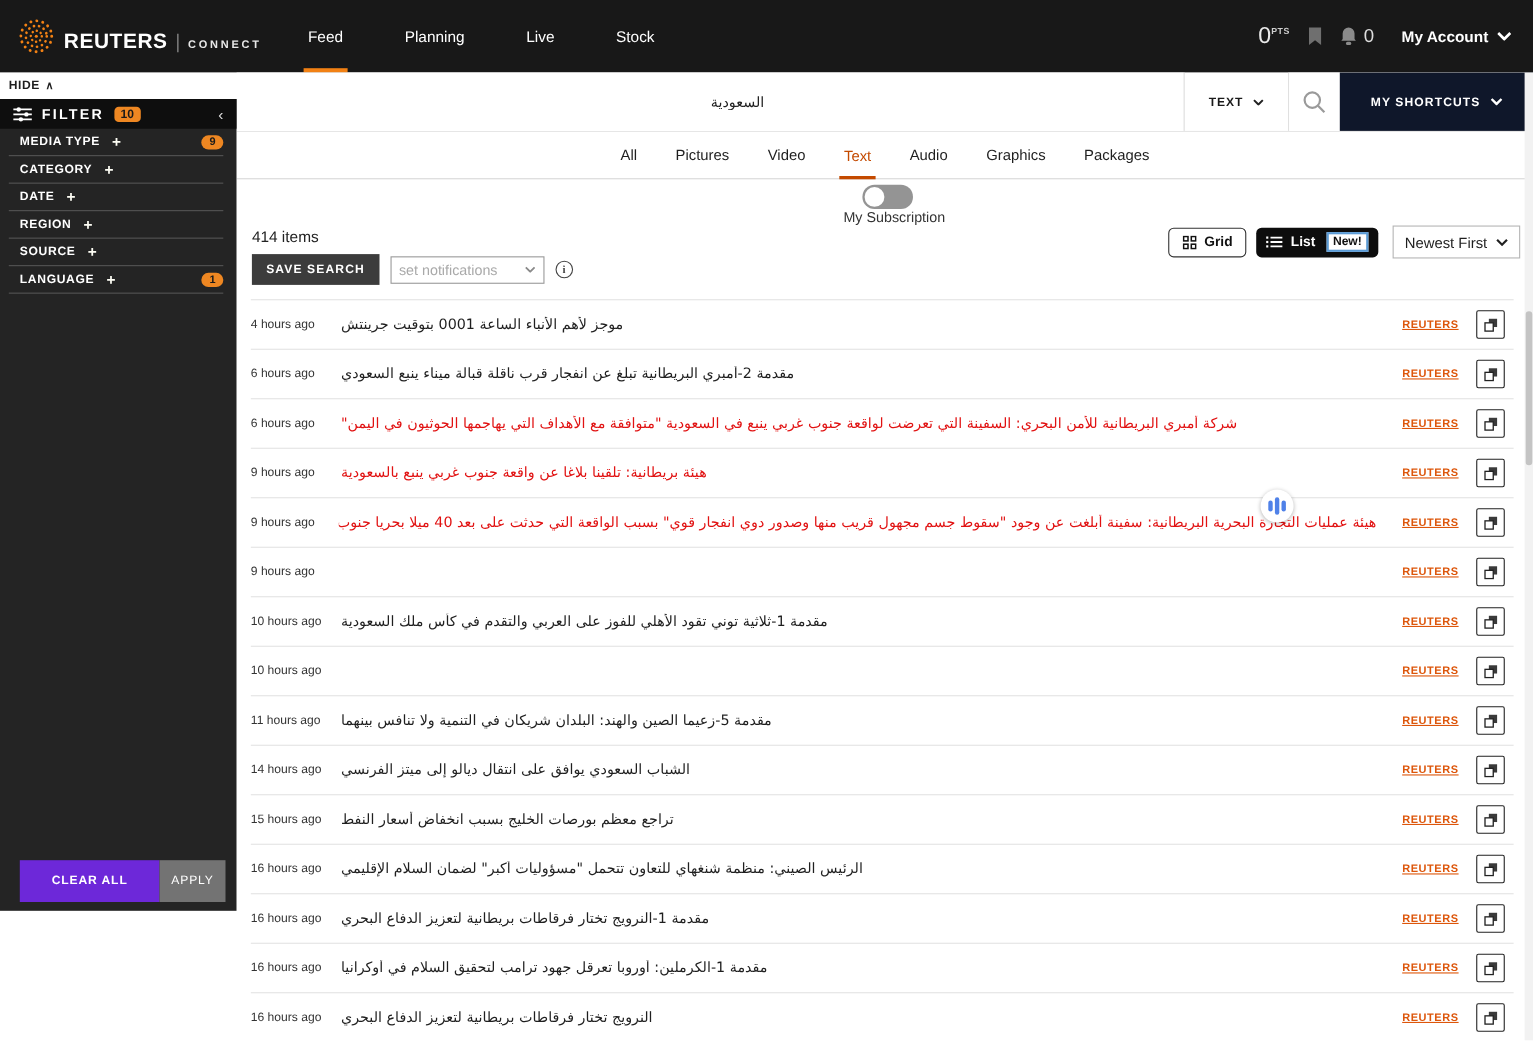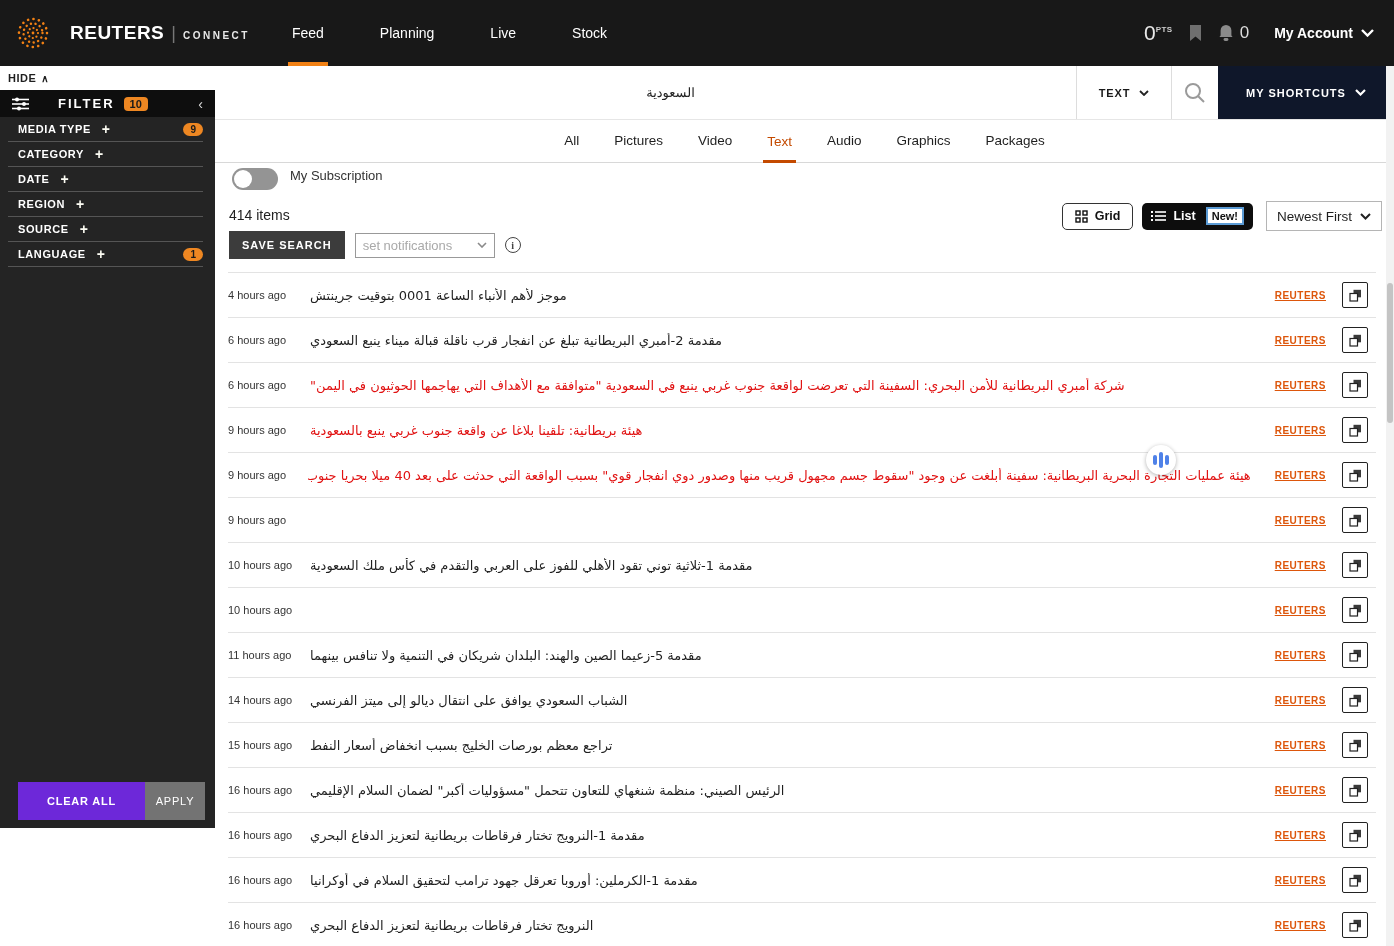--- a/index.html
+++ b/index.html
@@ -1,21 +1,21 @@
 <!DOCTYPE html>
 <html><head>
 <meta charset="utf-8">
 <style>
   * { box-sizing: border-box; margin: 0; padding: 0; }
   html,body { width:1394px; height:946px; overflow:hidden; }
   body { font-family:"Liberation Sans", sans-serif; background:#fff; position:relative; color:#222; }
 
   
   .topbar { position:absolute; left:0; top:0; width:1394px; height:66px; background:#181818; display:flex; align-items:center; }
-  .logo-wrap { margin-left:16px; display:flex; align-items:center; gap:20px; }
+  .logo-wrap { margin-left:16px; display:flex; align-items:flex-end; gap:8px; }
   .brand { color:#fff; font-size:19px; font-weight:bold; letter-spacing:.5px; }
   .brand-sep { color:#777; font-weight:300; font-size:18px; margin:0 7px; }
   .brand-suffix { color:#e8e8e8; font-size:10px; font-weight:bold; letter-spacing:2.5px; }
   .top-nav { display:flex; margin-left:42px; gap:56px; height:66px; align-items:center; }
   .top-nav-item { color:#fff; font-size:14px; position:relative; height:66px; display:flex; align-items:center; cursor:pointer; }
   .top-nav-item.active::after { content:""; position:absolute; left:-4px; right:-4px; bottom:0; height:4px; background:#f28114; }
   .topbar-right { margin-left:auto; display:flex; align-items:center; gap:15px; padding-right:20px; }
   .points { color:#e9e9e9; font-size:21px; font-weight:300; }
   .points sup { font-size:8px; font-weight:bold; color:#cfcfcf; letter-spacing:.5px; }
   .icon-btn { background:none; border:none; display:flex; align-items:center; cursor:pointer; }
@@ -33,37 +33,37 @@
   .tabs-row { position:absolute; left:215px; top:120px; width:1179px; height:43px; border-bottom:1px solid #d8d8d8; display:flex; align-items:flex-end; justify-content:center; gap:27px; }
   .tab { font-size:13.5px; color:#1f1f1f; padding:0 4px 11px 4px; border-bottom:3px solid transparent; cursor:pointer; }
   .tab.active { color:#c44a00; border-bottom-color:#c44a00; margin-bottom:-1px; }
 
   
   .sidebar { position:absolute; left:0; top:66px; width:215px; height:880px; background:#fff; }
   .hide-row { height:24px; display:flex; align-items:center; gap:5px; padding-left:8px; font-size:11px; font-weight:bold; color:#1f1f1f; letter-spacing:.5px; cursor:pointer; }
   .hide-caret { font-size:10px; font-weight:bold; }
   .filter-panel { position:relative; background:#242424; height:738px; }
   .filter-header { height:27px; background:#0e0e0e; display:flex; align-items:center; padding:0 12px; gap:9px; }
-  .filter-title { color:#fff; font-size:13px; font-weight:bold; letter-spacing:2px;margin-left:20px; }
+  .filter-title { color:#fff; font-size:13px; font-weight:bold; letter-spacing:2px; }
   .filter-count-badge { background:#ee8722; color:#1a1a1a; font-size:11px; font-weight:bold; padding:1px 6px; border-radius:4px; }
   .filter-collapse { margin-left:auto; color:#ddd; font-size:14px; cursor:pointer; }
   .filter-section { height:25px; margin:0 12px 0 8px; display:flex; align-items:center; border-bottom:1px solid #555; padding-left:10px; cursor:pointer; }
   .filter-section-label { color:#fff; font-size:11px; font-weight:bold; letter-spacing:.6px; }
   .plus { color:#fdfdf4; font-size:14px; font-weight:bold; margin-left:11px; line-height:1; }
   .section-badge { margin-left:auto; background:#ee8722; color:#1a1a1a; font-size:10px; font-weight:bold; padding:1px 7px; border-radius:7px; }
   .filter-actions { position:absolute; left:18px; right:10px; bottom:8px; display:flex; height:38px; }
   .clear-btn { flex:1; background:#6d28d9; color:#fff; border:none; font-size:11px; font-weight:bold; letter-spacing:.8px; cursor:pointer; }
   .apply-btn { width:60px; background:#737373; color:#fff; border:none; font-size:11px; font-weight:normal; letter-spacing:.8px; cursor:pointer; }
 
   
-  .toolbar-row { position:absolute; left:215px; top:168px; width:1179px; height:32px; display:flex; padding:0 12px 0 17px; }
+  .toolbar-row { position:absolute; left:215px; top:168px; width:1179px; height:32px; display:flex; align-items:center; padding:0 12px 0 17px;flex-direction:column; }
   .toggle { width:46px; height:22px; background:#949494; border-radius:11px; position:relative; cursor:pointer; flex-shrink:0; }
   .toggle-knob { position:absolute; left:2px; top:2px; width:18px; height:18px; border-radius:50%; background:#fff; }
   .toggle-label { margin-left:12px; font-size:13px; color:#333; }
-  .view-cluster { margin-left:auto; display:flex; align-items:center; gap:9px;margin-top:48px; }
+  .view-cluster { margin-left:auto; display:flex; align-items:center; gap:9px; }
   .grid-btn { height:27px; background:#fff; border:1px solid #333; border-radius:5px; display:flex; align-items:center; gap:7px; padding:0 12px; font-size:12.5px; font-weight:bold; color:#111; cursor:pointer; }
   .list-btn { height:27px; background:#0d0d0d; border:none; border-radius:5px; display:flex; align-items:center; gap:7px; padding:0 9px; font-size:12.5px; font-weight:bold; color:#fff; cursor:pointer; }
   .new-badge { background:#fff; color:#111; border:2px solid #5b9bd5; font-size:11px; font-weight:bold; padding:1px 4px; margin-left:3px; }
   .sort-select { height:30px; width:116px; background:#fff; border:1px solid #b5b5b5; display:flex; align-items:center; justify-content:space-between; padding:0 10px; font-size:13.5px; color:#1f1f1f; margin-left:4px; cursor:pointer; }
 
   .items-count { position:absolute; left:229px; top:207px; font-size:14px; color:#222; }
 
   .save-row { position:absolute; left:229px; top:231px; display:flex; align-items:center; gap:10px; }
   .save-btn { background:#3c3c3c; color:#fff; border:none; font-size:11px; font-weight:bold; letter-spacing:1px; padding:8px 13px; cursor:pointer; }
   .notif-select { height:25px; width:140px; border:1px solid #999; color:#a9a9a9; font-size:13px; display:flex; align-items:center; justify-content:space-between; padding:0 7px; cursor:default; }

